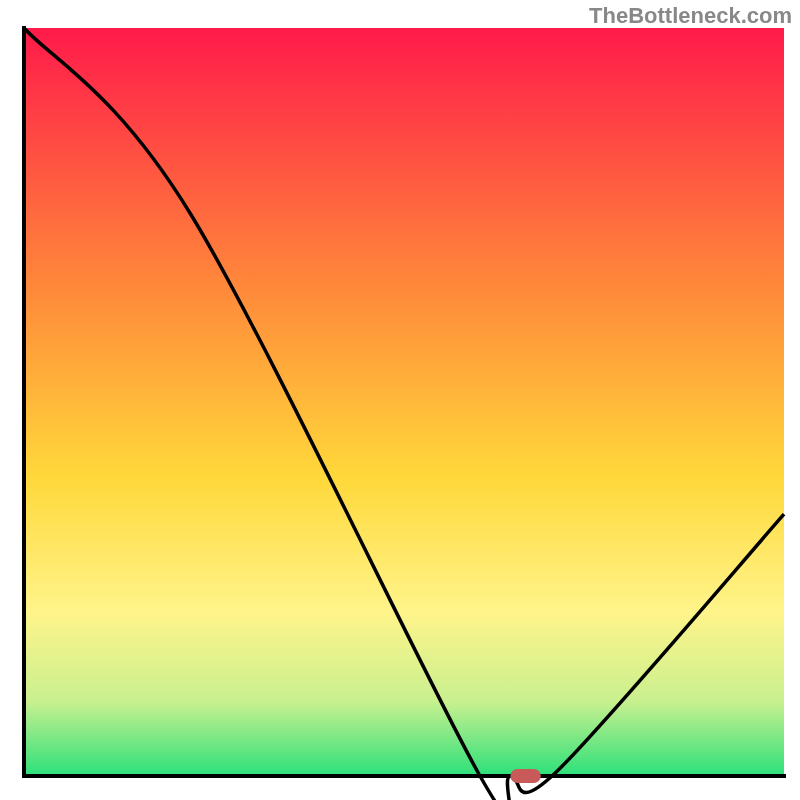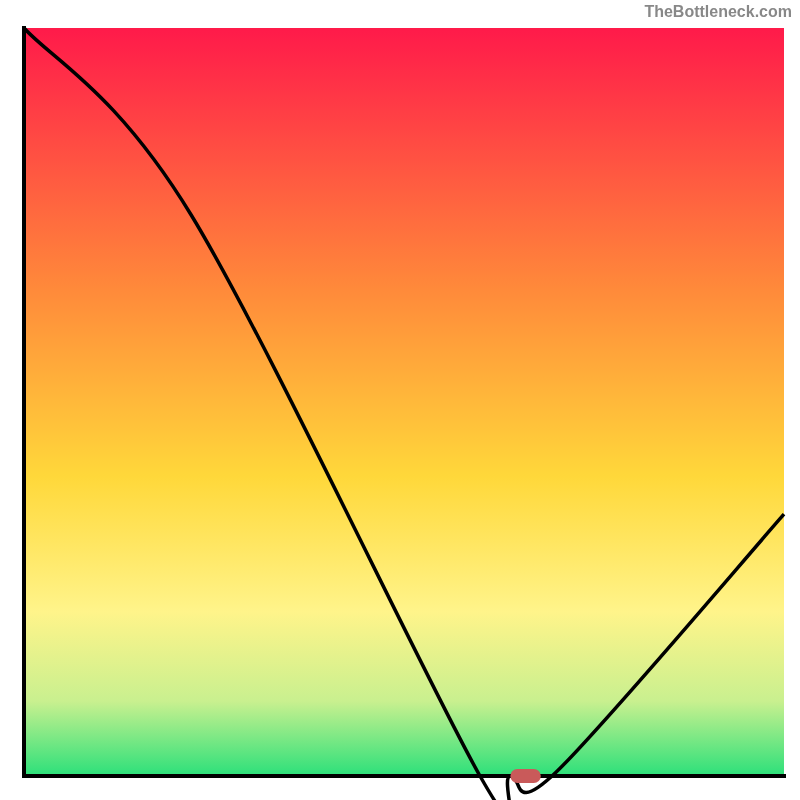--- a/index.html
+++ b/index.html
@@ -12,21 +12,21 @@
   }
   .canvas {
     position: relative;
     width: 800px;
     height: 800px;
   }
   .watermark {
     position: absolute;
     top: 3px;
     right: 8px;
-    font-size: 16px;
+    font-size: 22px;
     font-weight: bold;
     color: #888;
     z-index: 10;
   }
   svg.plot {
     position: absolute;
     left: 0;
     top: 0;
     width: 800px;
     height: 800px;

